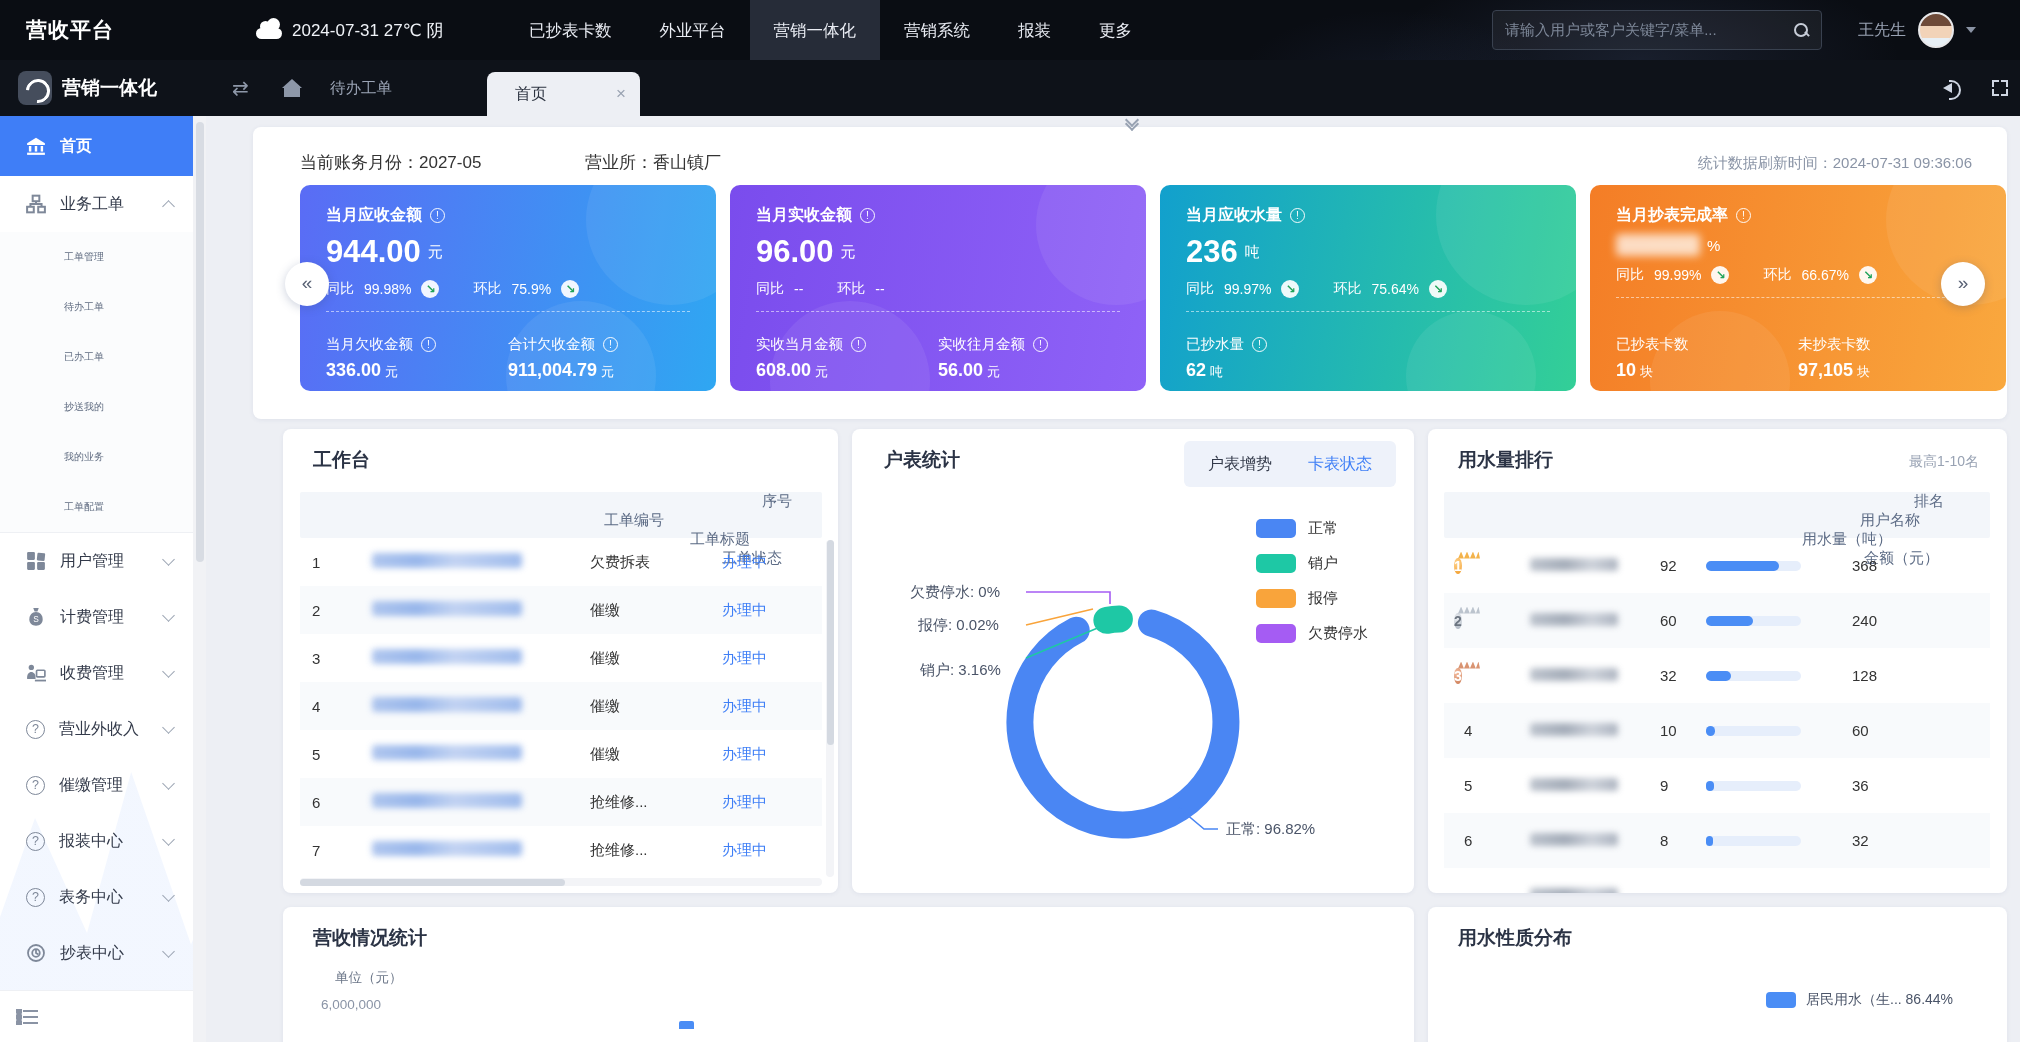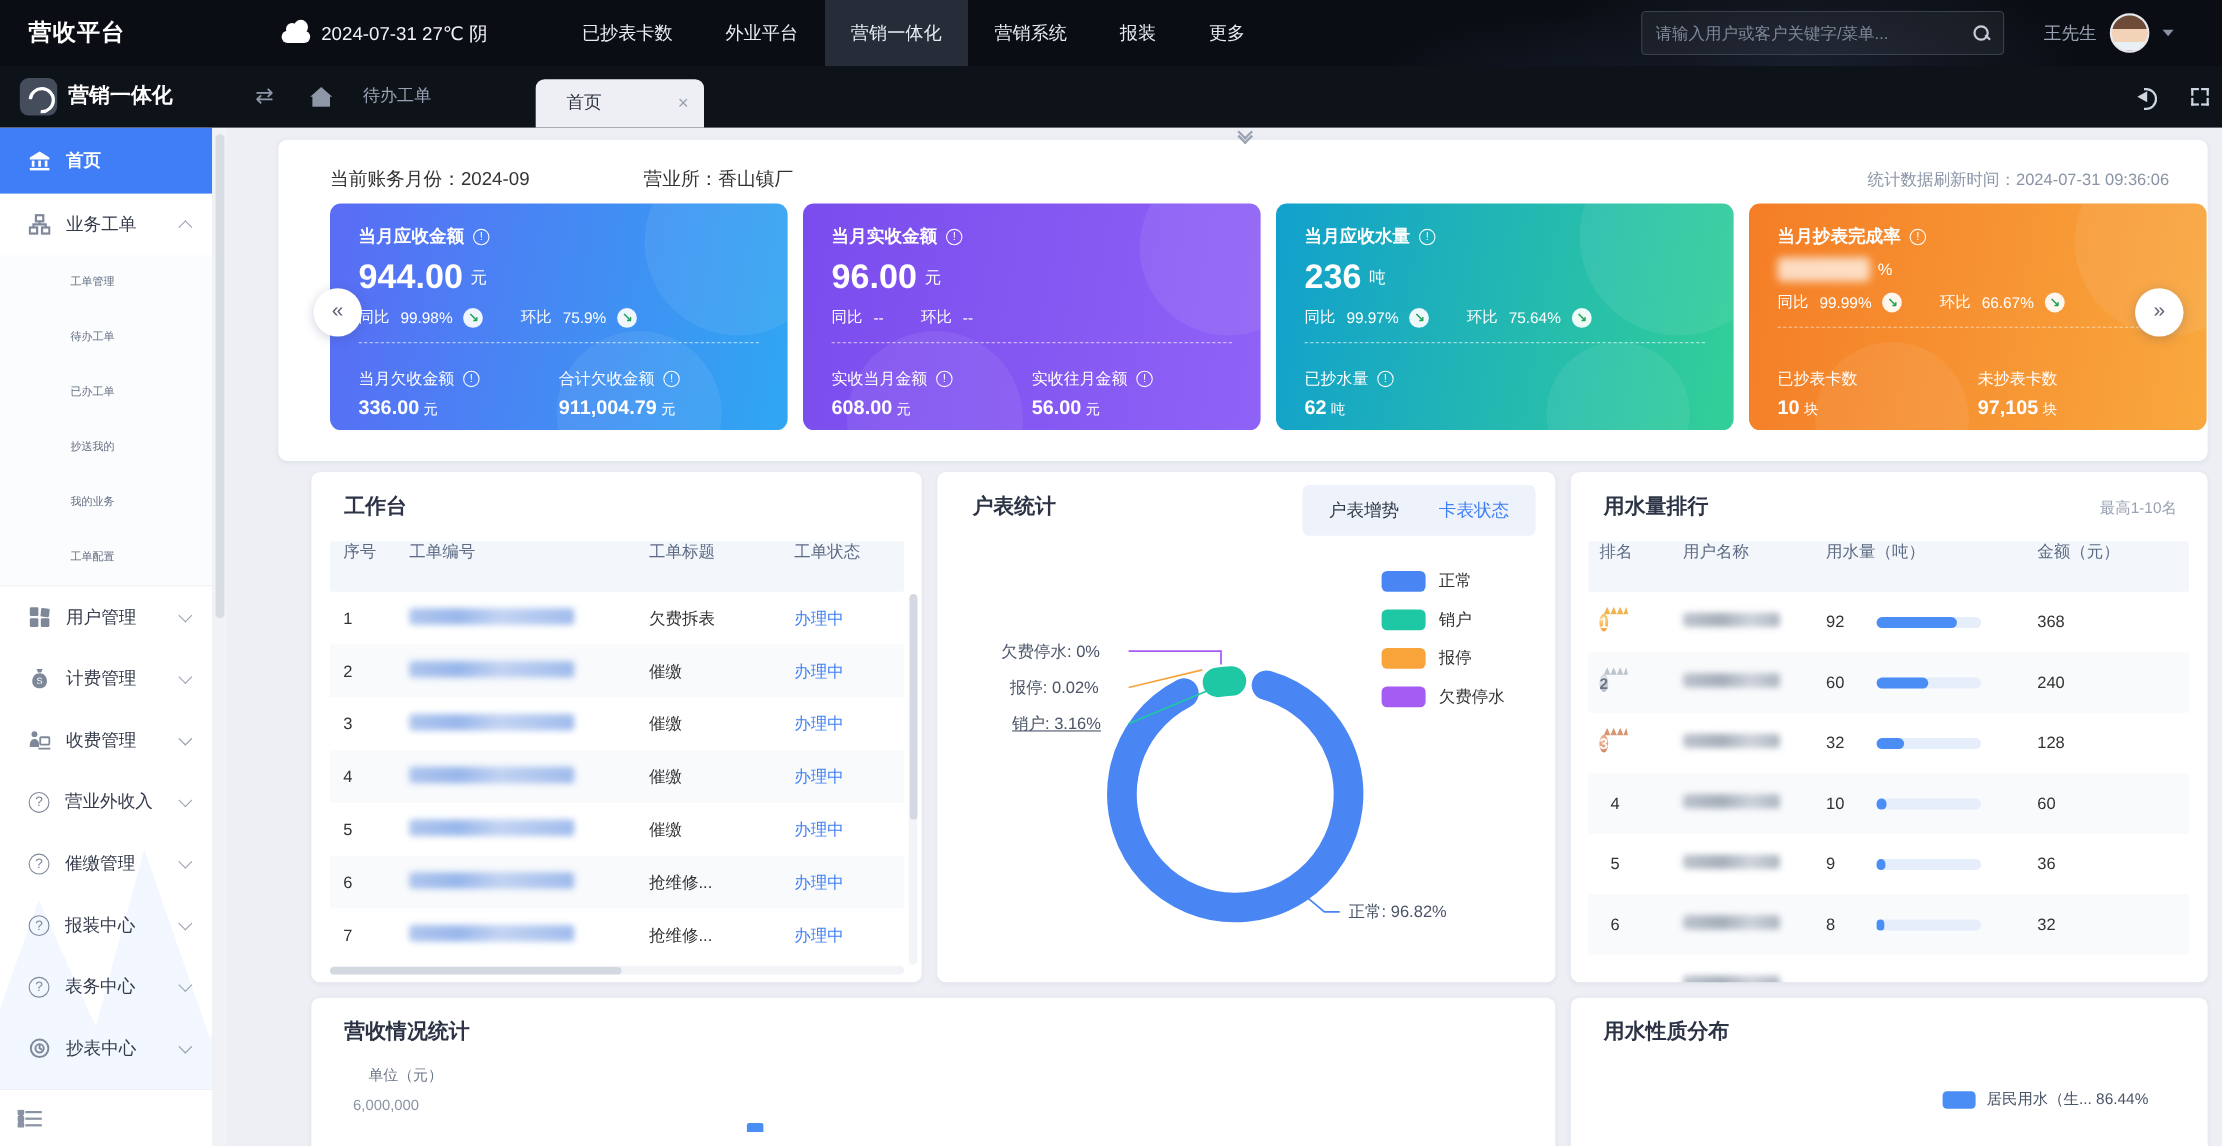--- a/index.html
+++ b/index.html
@@ -116,21 +116,21 @@
   .nav-circle { position:absolute; top:135px; width:44px; height:44px; border-radius:50%; background:#fff; box-shadow:0 2px 10px rgba(50,70,120,.25); z-index:5; text-align:center; line-height:42px; font-size:19px; color:#596275; cursor:pointer; }
   .nav-circle.prev { left:32px; } .nav-circle.prev::after { content:"\00ab"; }
   .nav-circle.next { left:1688px; } .nav-circle.next::after { content:"\00bb"; }
   .redact { display:inline-block; height:15px; border-radius:3px; filter:blur(3px); opacity:.8; }
   .redact.blue { width:150px; background:linear-gradient(90deg,#9cb8ea,#7fa5e6 30%,#b3c8ef 55%,#88abe8); }
   .redact.gray { width:88px; height:13px; background:linear-gradient(90deg,#aeb6c2,#8f99a8 40%,#c2c8d2 70%,#99a2b1); }
   .redact.white { width:84px; height:22px; background:rgba(255,255,255,.9); filter:blur(4px); border-radius:4px; }
 
   
   .wb { left:283px; top:429px; width:555px; height:464px; }
-  .tbl-head { display:flex; height:46px; align-items:flex-start; background:#f3f6fa; color:#5c6b85; font-size:15px; border-radius:2px; }
+  .tbl-head { display:flex; height:46px; align-items:flex-end; background:#f3f6fa; color:#5c6b85; font-size:15px; border-radius:2px;flex-direction:column; }
   .tbl { position:absolute; left:17px; top:63px; width:522px; }
   .wb-row { display:flex; height:48px; align-items:center; font-size:15px; }
   .wb-row:nth-child(odd) { background:#f8fafc; }
   .c-no { width:72px; padding-left:12px; }
   .c-code { width:218px; }
   .c-title { width:132px; }
   .c-status { width:100px; }
   .link { color:#3f7ff6; cursor:pointer; }
   .vscroll { position:absolute; left:543px; top:111px; width:8px; height:337px; background:#f3f4f7; border-radius:4px; }
   .vscroll .thumb { position:absolute; top:0; left:0.5px; width:7px; height:205px; background:#d4d9e1; border-radius:4px; }
@@ -337,21 +337,21 @@
       <div class="thumb"></div>
     </div>
 
   <div class="collapse">
       <i></i>
       <i></i>
     </div>
 
   <section class="panel ov">
     <div class="ov-lbl" style="left:47px;">
-      <span>当前账务月份：</span><span>2024-09</span>
+      <span>当前账务月份：</span><span>2027-05</span>
     </div>
     <div class="ov-lbl" style="left:332px;">
       <span>营业所：</span><span>香山镇厂</span>
     </div>
     <div class="ov-refresh">统计数据刷新时间：2024-07-31 09:36:06</div>
 
     <div class="card c1">
       <div class="bub" style="right:-40px;top:-50px;width:170px;height:170px;"></div>
       <div class="bub" style="right:60px;bottom:-60px;width:150px;height:150px;"></div>
       <div class="card-title">
@@ -571,21 +571,21 @@
         <path d="M 299.4 128.0 A 103 103 0 1 1 224.2 135.2" fill="none" stroke="#4a86f3" stroke-width="27" stroke-linecap="round"></path>
         <path d="M 254.9 125.3 A 103 103 0 0 1 267.4 124.1" fill="none" stroke="#1ec8a5" stroke-width="27" stroke-linecap="round"></path>
         <polyline points="174,97 258,97 258,109" fill="none" stroke="#a55cf3" stroke-width="1.6"></polyline>
         <polyline points="174,130 241,114" fill="none" stroke="#f9a43b" stroke-width="1.6"></polyline>
         <polyline points="174,163 248,132" fill="none" stroke="#1ec8a5" stroke-width="1.6"></polyline>
         <polyline points="327,313 352,334 366,334" fill="none" stroke="#4a86f3" stroke-width="1.6"></polyline>
       </svg>
     </div>
     <span class="callout" style="left:58px;top:154px;">欠费停水: 0%</span>
     <span class="callout" style="left:66px;top:187px;">报停: 0.02%</span>
-    <span class="callout" style="left:68px;top:220px;text-decoration:underline;">销户: 3.16%</span>
+    <span class="callout" style="left:68px;top:232px;">销户: 3.16%</span>
     <span class="callout" style="left:374px;top:391px;">正常: 96.82%</span>
     <div class="legend">
       <div class="lg-item">
           <span class="lg-swatch" style="background:#4a86f3;"></span>
           <span>正常</span>
         </div>
       <div class="lg-item">
           <span class="lg-swatch" style="background:#1ec8a5;"></span>
           <span>销户</span>
         </div>

